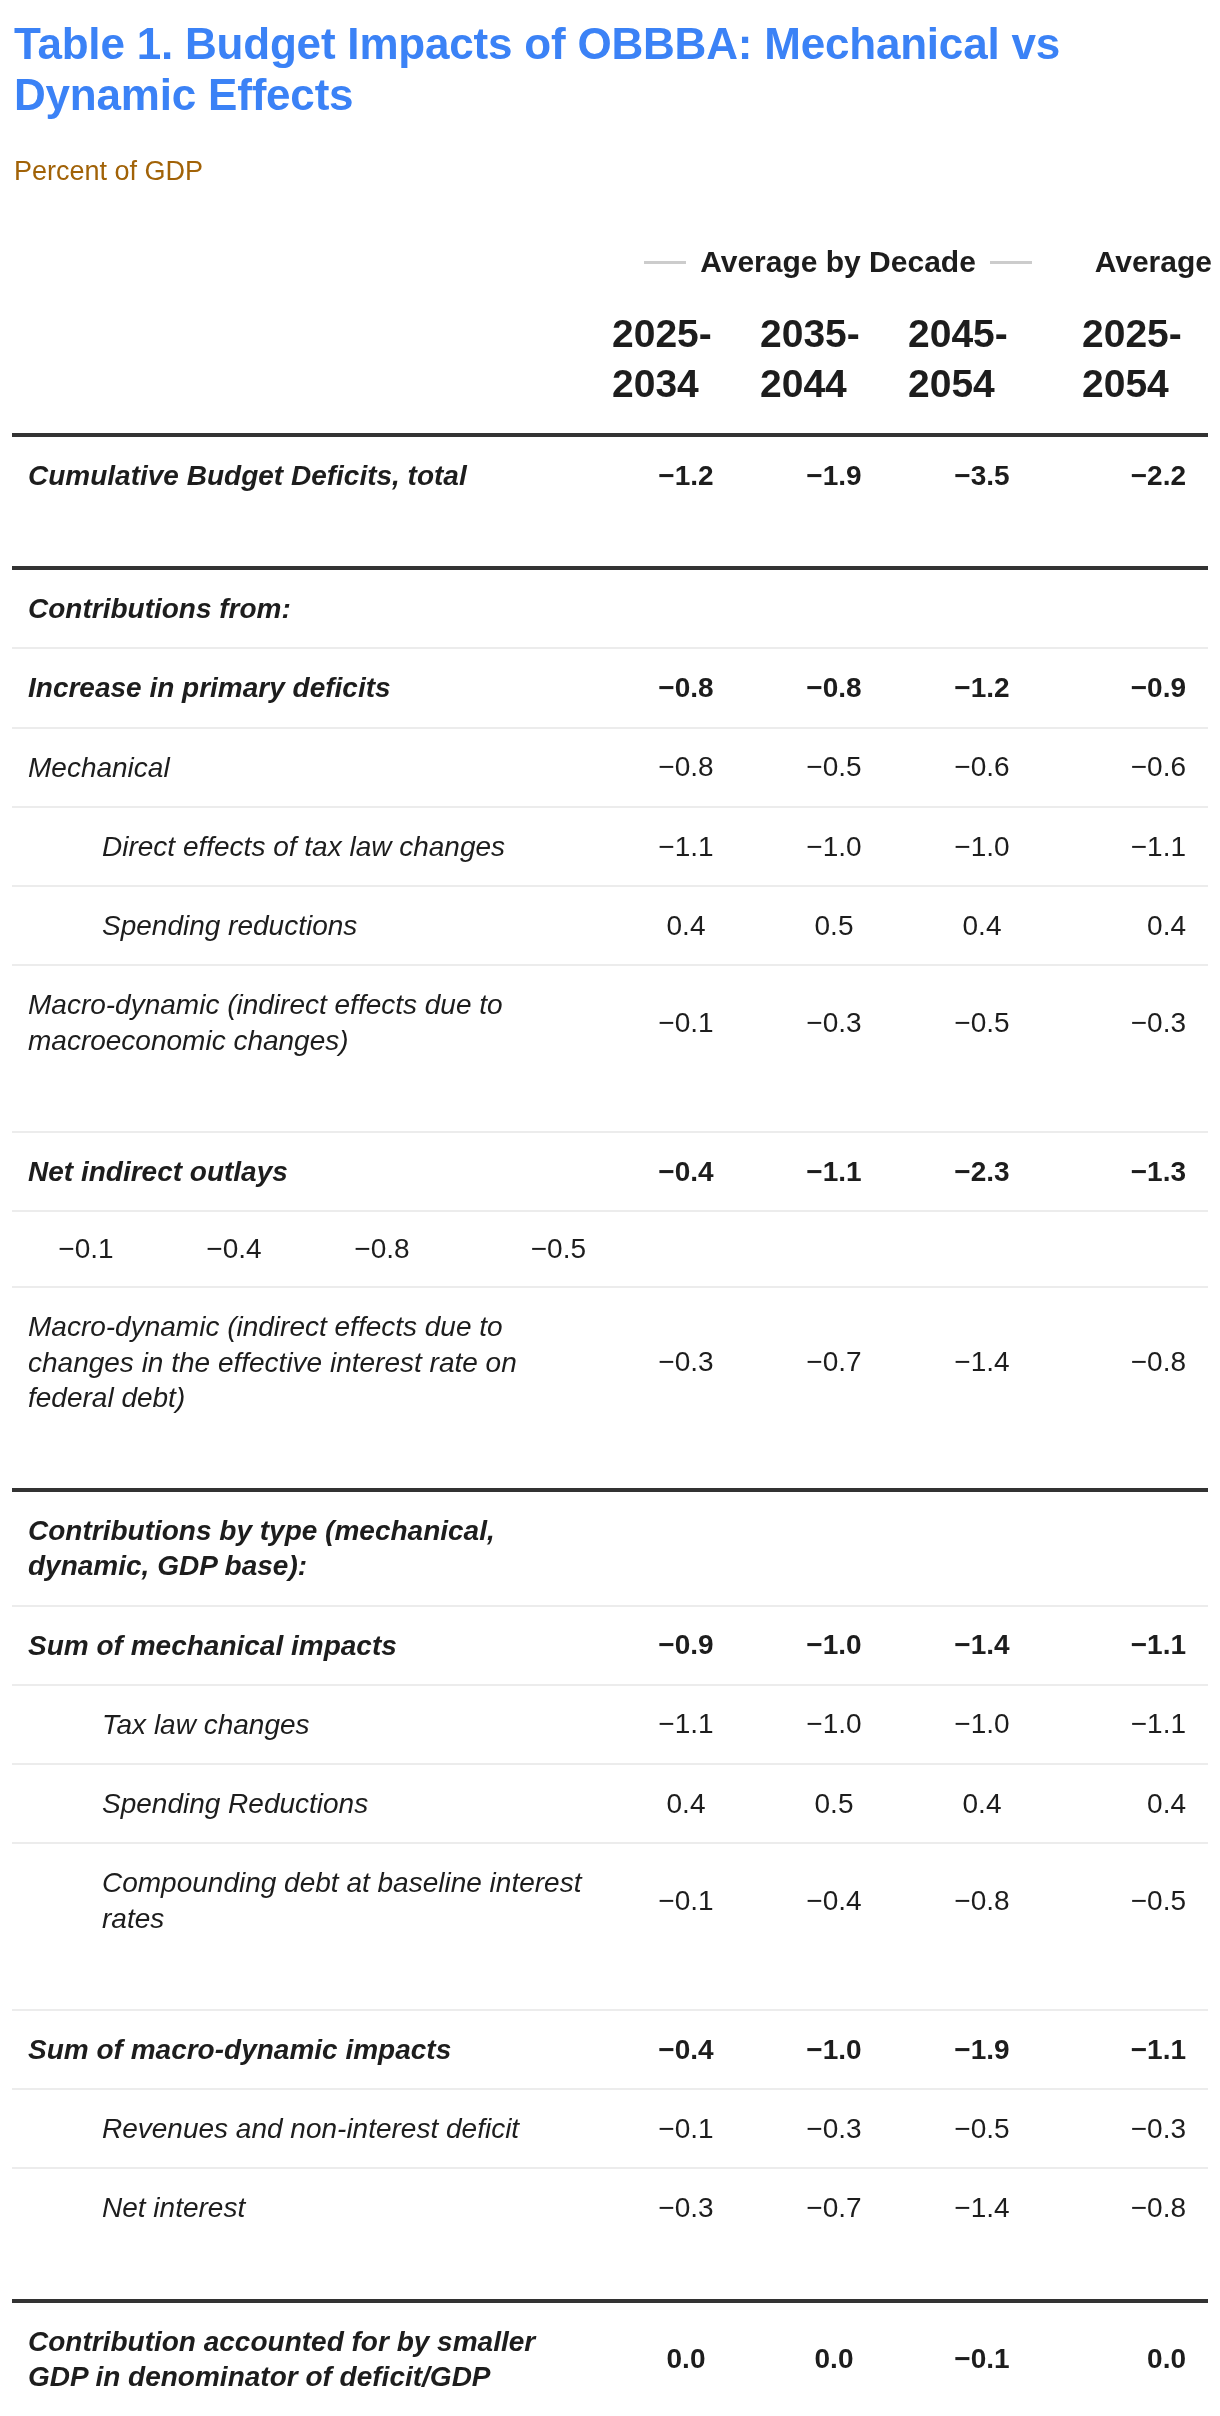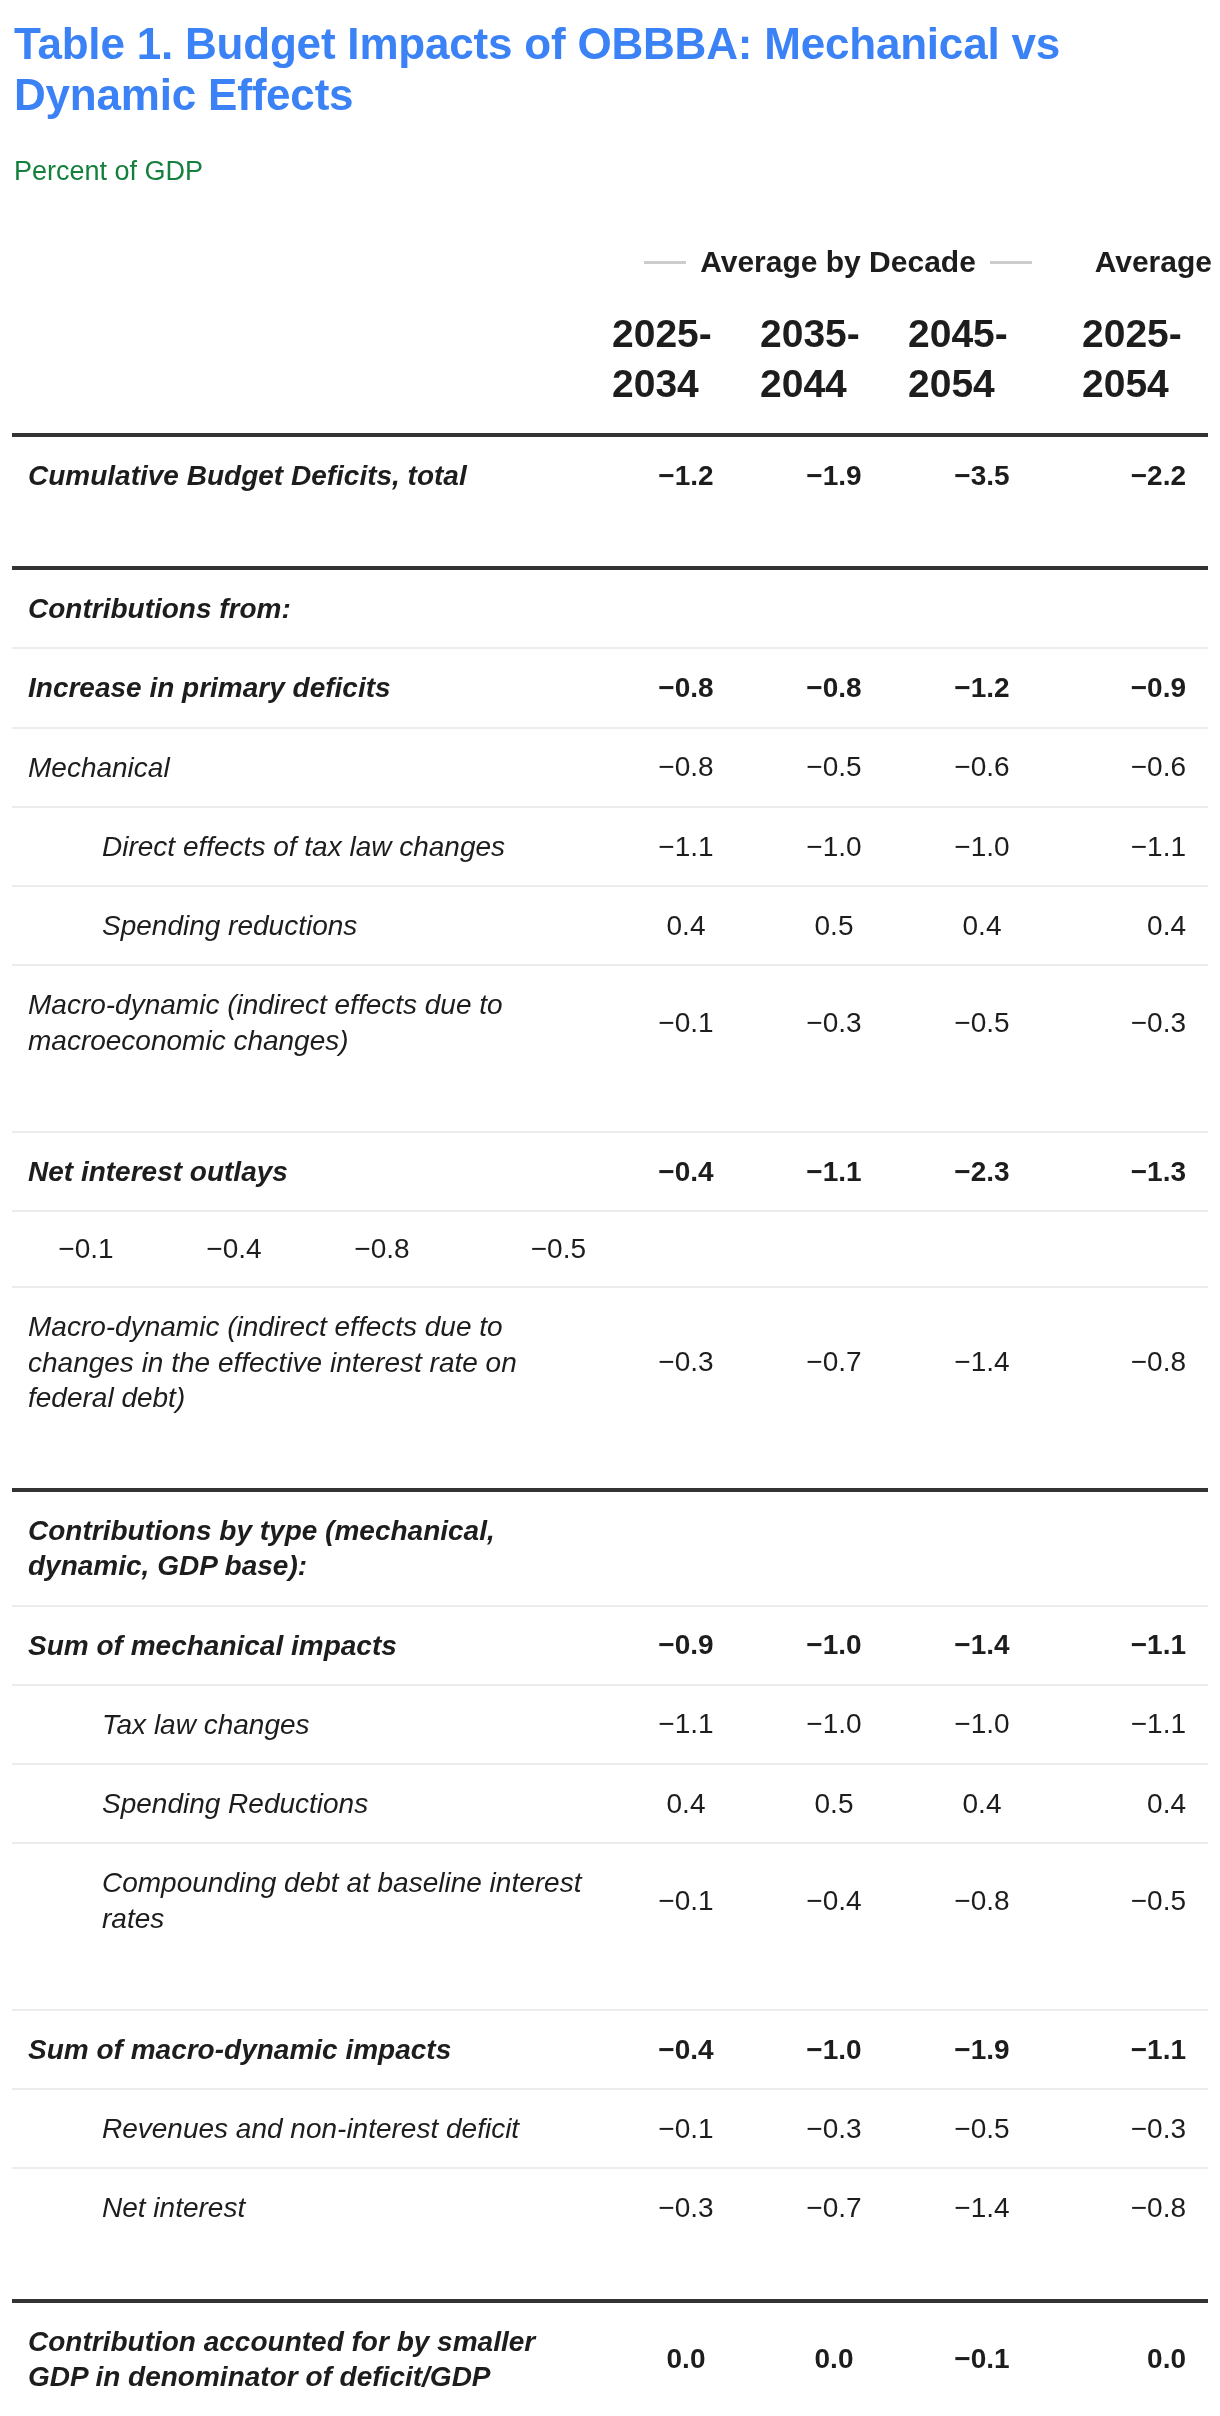--- a/index.html
+++ b/index.html
@@ -18,21 +18,21 @@
     font-size: 44px;
     font-weight: 700;
     line-height: 1.16;
     color: #3b82f6;
     margin: 8px 2px 0 2px;
     max-width: 1170px;
     letter-spacing: -0.2px;
   }
   .subtitle {
     font-size: 27px;
-    color: #15803d;
+    color: #a16207;
     margin: 36px 2px 0 2px;
   }
 
   .thead { margin-top: 58px; }
   .group-row { display: flex; align-items: center; }
   .gspacer { flex: 1; }
   .gdecade {
     width: 444px;
     display: flex;
     align-items: center;
@@ -162,21 +162,21 @@
     <div class="cell last">0.4</div>
   </div>
       <div class="row b-light gap">
     <div class="label">Macro-dynamic (indirect effects due to macroeconomic changes)</div>
     <div class="cell">−0.1</div>
     <div class="cell">−0.3</div>
     <div class="cell">−0.5</div>
     <div class="cell last">−0.3</div>
   </div>
       <div class="row b-light bold">
-    <div class="label">Net interest outlays</div>
+    <div class="label">Net indirect outlays</div>
     <div class="cell">−0.4</div>
     <div class="cell">−1.1</div>
     <div class="cell">−2.3</div>
     <div class="cell last">−1.3</div>
   </div>
       <div class="row b-light">
     <div class="cell">−0.1</div>
     <div class="cell">−0.4</div>
     <div class="cell">−0.8</div>
     <div class="cell last">−0.5</div>

